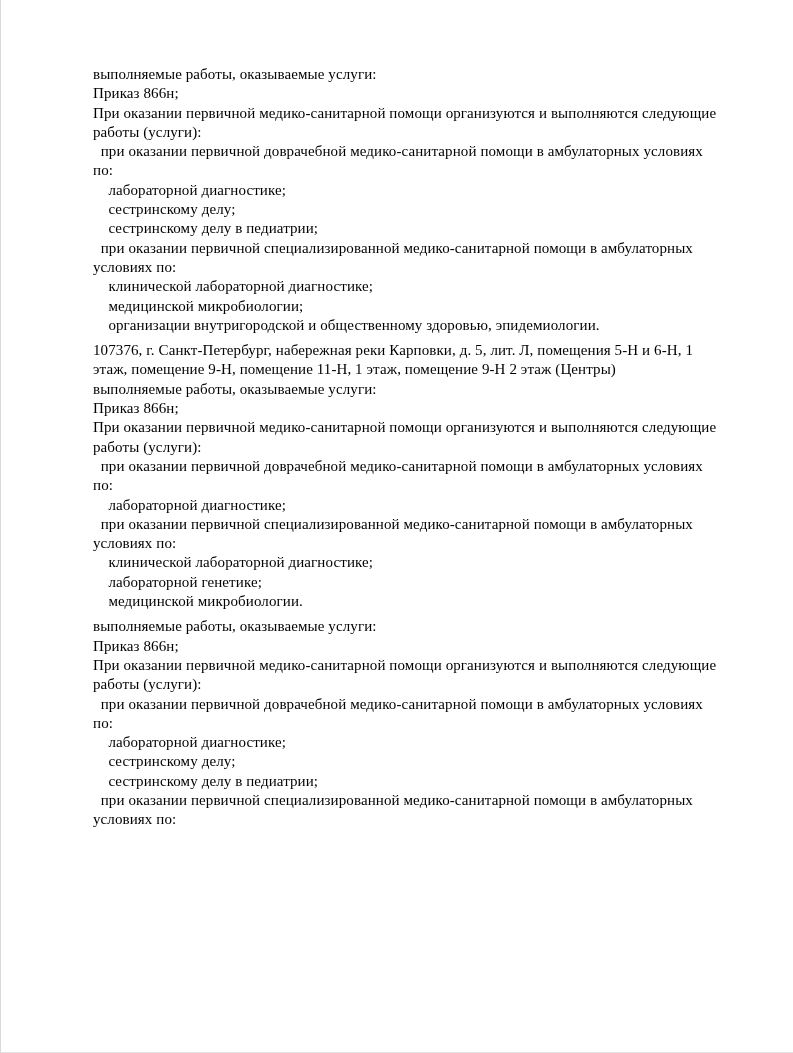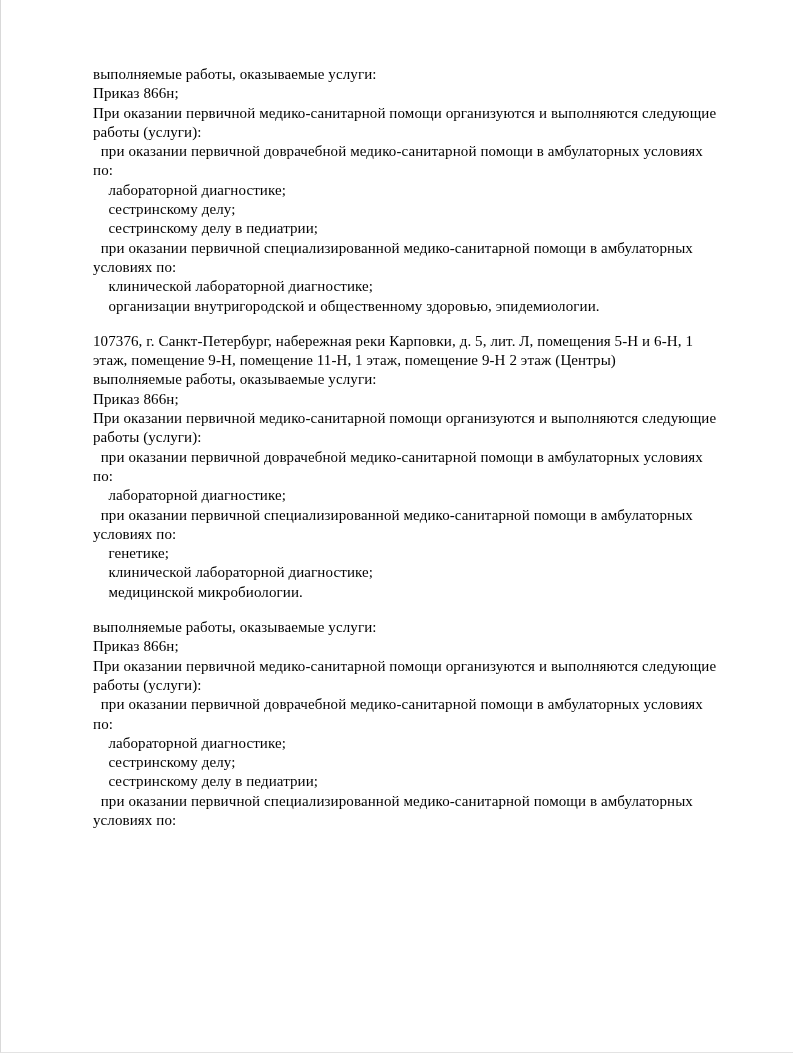--- a/index.html
+++ b/index.html
@@ -22,21 +22,21 @@
     border-bottom: 1px solid #e3e3e3;
     padding: 65px 25px 0 92px;
     color: #000000;
   }
   .block {
     font-size: 15px;
     line-height: 19.3px;
     color: #000000;
   }
   .block + .block {
-    margin-top: 16px; 
+    margin-top: 6px; 
   }
   .line {
     white-space: pre;        
     letter-spacing: 0.1px;
   }
 </style>
 </head>
 <body>
 
 <div class="doc">
@@ -46,37 +46,38 @@
       <div class="line">При оказании первичной медико-санитарной помощи организуются и выполняются следующие</div>
       <div class="line">работы (услуги):</div>
       <div class="line">  при оказании первичной доврачебной медико-санитарной помощи в амбулаторных условиях</div>
       <div class="line">по:</div>
       <div class="line">    лабораторной диагностике;</div>
       <div class="line">    сестринскому делу;</div>
       <div class="line">    сестринскому делу в педиатрии;</div>
       <div class="line">  при оказании первичной специализированной медико-санитарной помощи в амбулаторных</div>
       <div class="line">условиях по:</div>
       <div class="line">    клинической лабораторной диагностике;</div>
+      <div class="line">    медицинской микробиологии;</div>
       <div class="line">    организации внутригородской и общественному здоровью, эпидемиологии.</div>
     </section>
 
   <section class="block">
       <div class="line">107376, г. Санкт-Петербург, набережная реки Карповки, д. 5, лит. Л, помещения 5-Н и 6-Н, 1</div>
       <div class="line">этаж, помещение 9-Н, помещение 11-Н, 1 этаж, помещение 9-Н 2 этаж (Центры)</div>
       <div class="line">выполняемые работы, оказываемые услуги:</div>
       <div class="line">Приказ 866н;</div>
       <div class="line">При оказании первичной медико-санитарной помощи организуются и выполняются следующие</div>
       <div class="line">работы (услуги):</div>
       <div class="line">  при оказании первичной доврачебной медико-санитарной помощи в амбулаторных условиях</div>
       <div class="line">по:</div>
       <div class="line">    лабораторной диагностике;</div>
       <div class="line">  при оказании первичной специализированной медико-санитарной помощи в амбулаторных</div>
       <div class="line">условиях по:</div>
-      <div class="line">    генетике;</div>
       <div class="line">    клинической лабораторной диагностике;</div>
+      <div class="line">    лабораторной генетике;</div>
       <div class="line">    медицинской микробиологии.</div>
     </section>
 
   <section class="block">
       <div class="line">выполняемые работы, оказываемые услуги:</div>
       <div class="line">Приказ 866н;</div>
       <div class="line">При оказании первичной медико-санитарной помощи организуются и выполняются следующие</div>
       <div class="line">работы (услуги):</div>
       <div class="line">  при оказании первичной доврачебной медико-санитарной помощи в амбулаторных условиях</div>
       <div class="line">по:</div>

